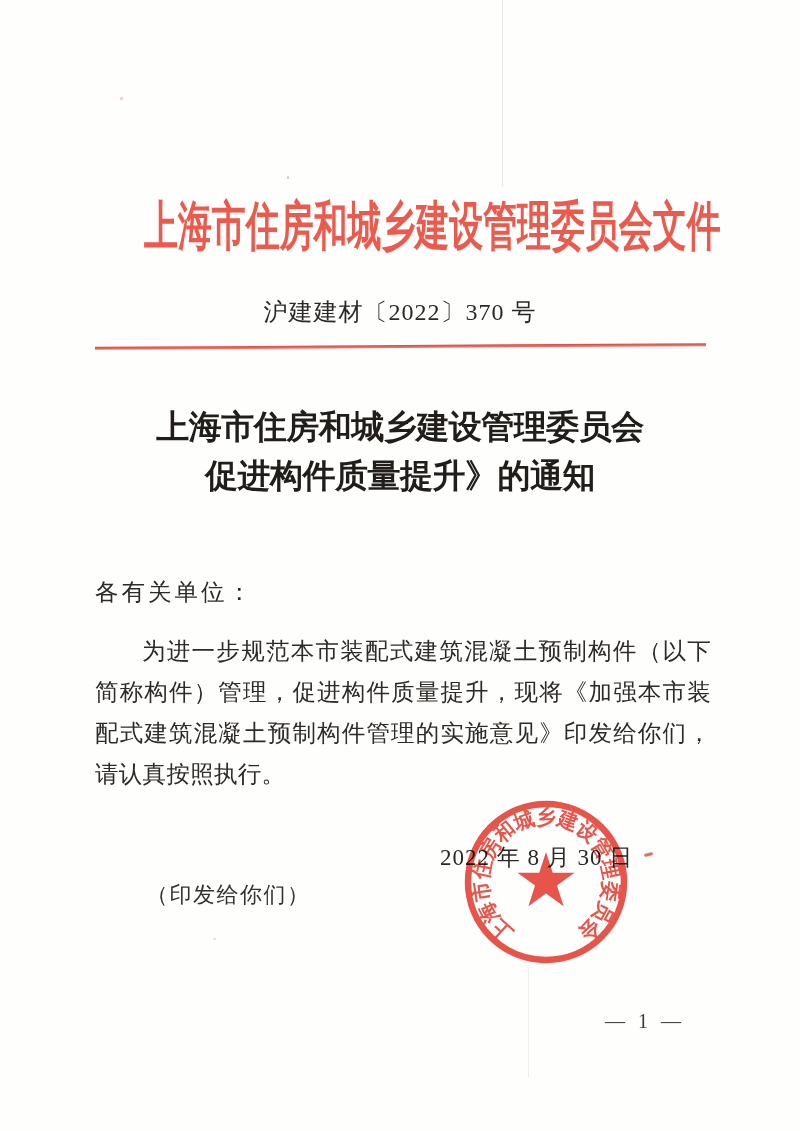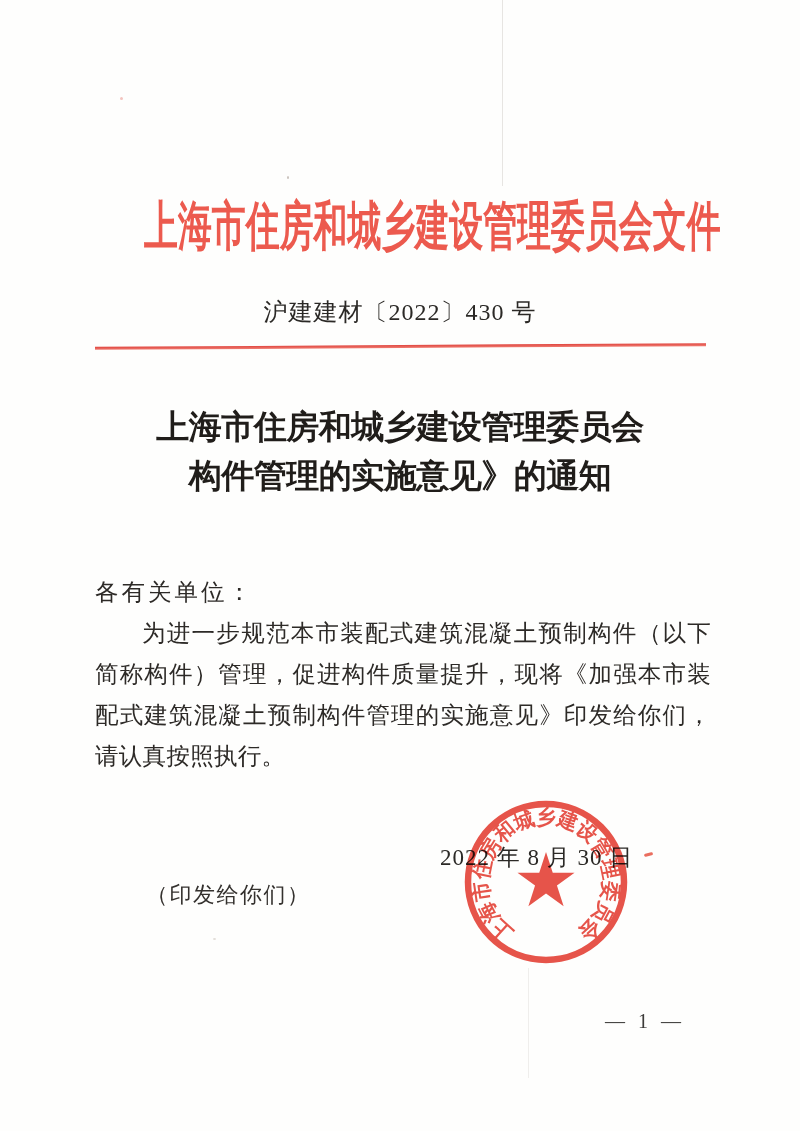--- a/index.html
+++ b/index.html
@@ -59,20 +59,21 @@
     color:var(--ink);
   }
   .salutation{
     letter-spacing:3px;
   }
   .paragraph{
     text-indent:47px;
     text-align:justify;
     text-justify:inter-character;
     letter-spacing:0.3px;
+    margin-top:18px;
   }
   .date-line{
     position:absolute;top:842px;left:440px;
     font-size:23px;letter-spacing:1px;
     color:#2b2926;
     white-space:nowrap;
     z-index:1;
   }
   .public-note{
     position:absolute;top:880px;left:146px;
@@ -107,27 +108,27 @@
 <body>
 
 <div class="scan-vline"></div>
 <div class="scan-vline2"></div>
 <div class="speck speck-a"></div>
 <div class="speck speck-b"></div>
 <div class="speck speck-c"></div>
 
 <div class="doc-header">上海市住房和城乡建设管理委员会文件</div>
 
-<div class="doc-number">沪建建材〔2022〕430 号</div>
+<div class="doc-number">沪建建材〔2022〕370 号</div>
 
 <div class="red-rule"></div>
 
 <div class="doc-title">
   <div>上海市住房和城乡建设管理委员会</div>
-  <div>构件管理的实施意见》的通知</div>
+  <div>促进构件质量提升》的通知</div>
 </div>
 
 <div class="body-block">
   <div class="salutation">各有关单位：</div>
   <p class="paragraph">为进一步规范本市装配式建筑混凝土预制构件（以下简称构件）管理，促进构件质量提升，现将《加强本市装配式建筑混凝土预制构件管理的实施意见》印发给你们，请认真按照执行。</p>
 </div>
 
 <div class="date-line">2022 年 8 月 30 日</div>
 
 <div class="public-note">（印发给你们）</div>

